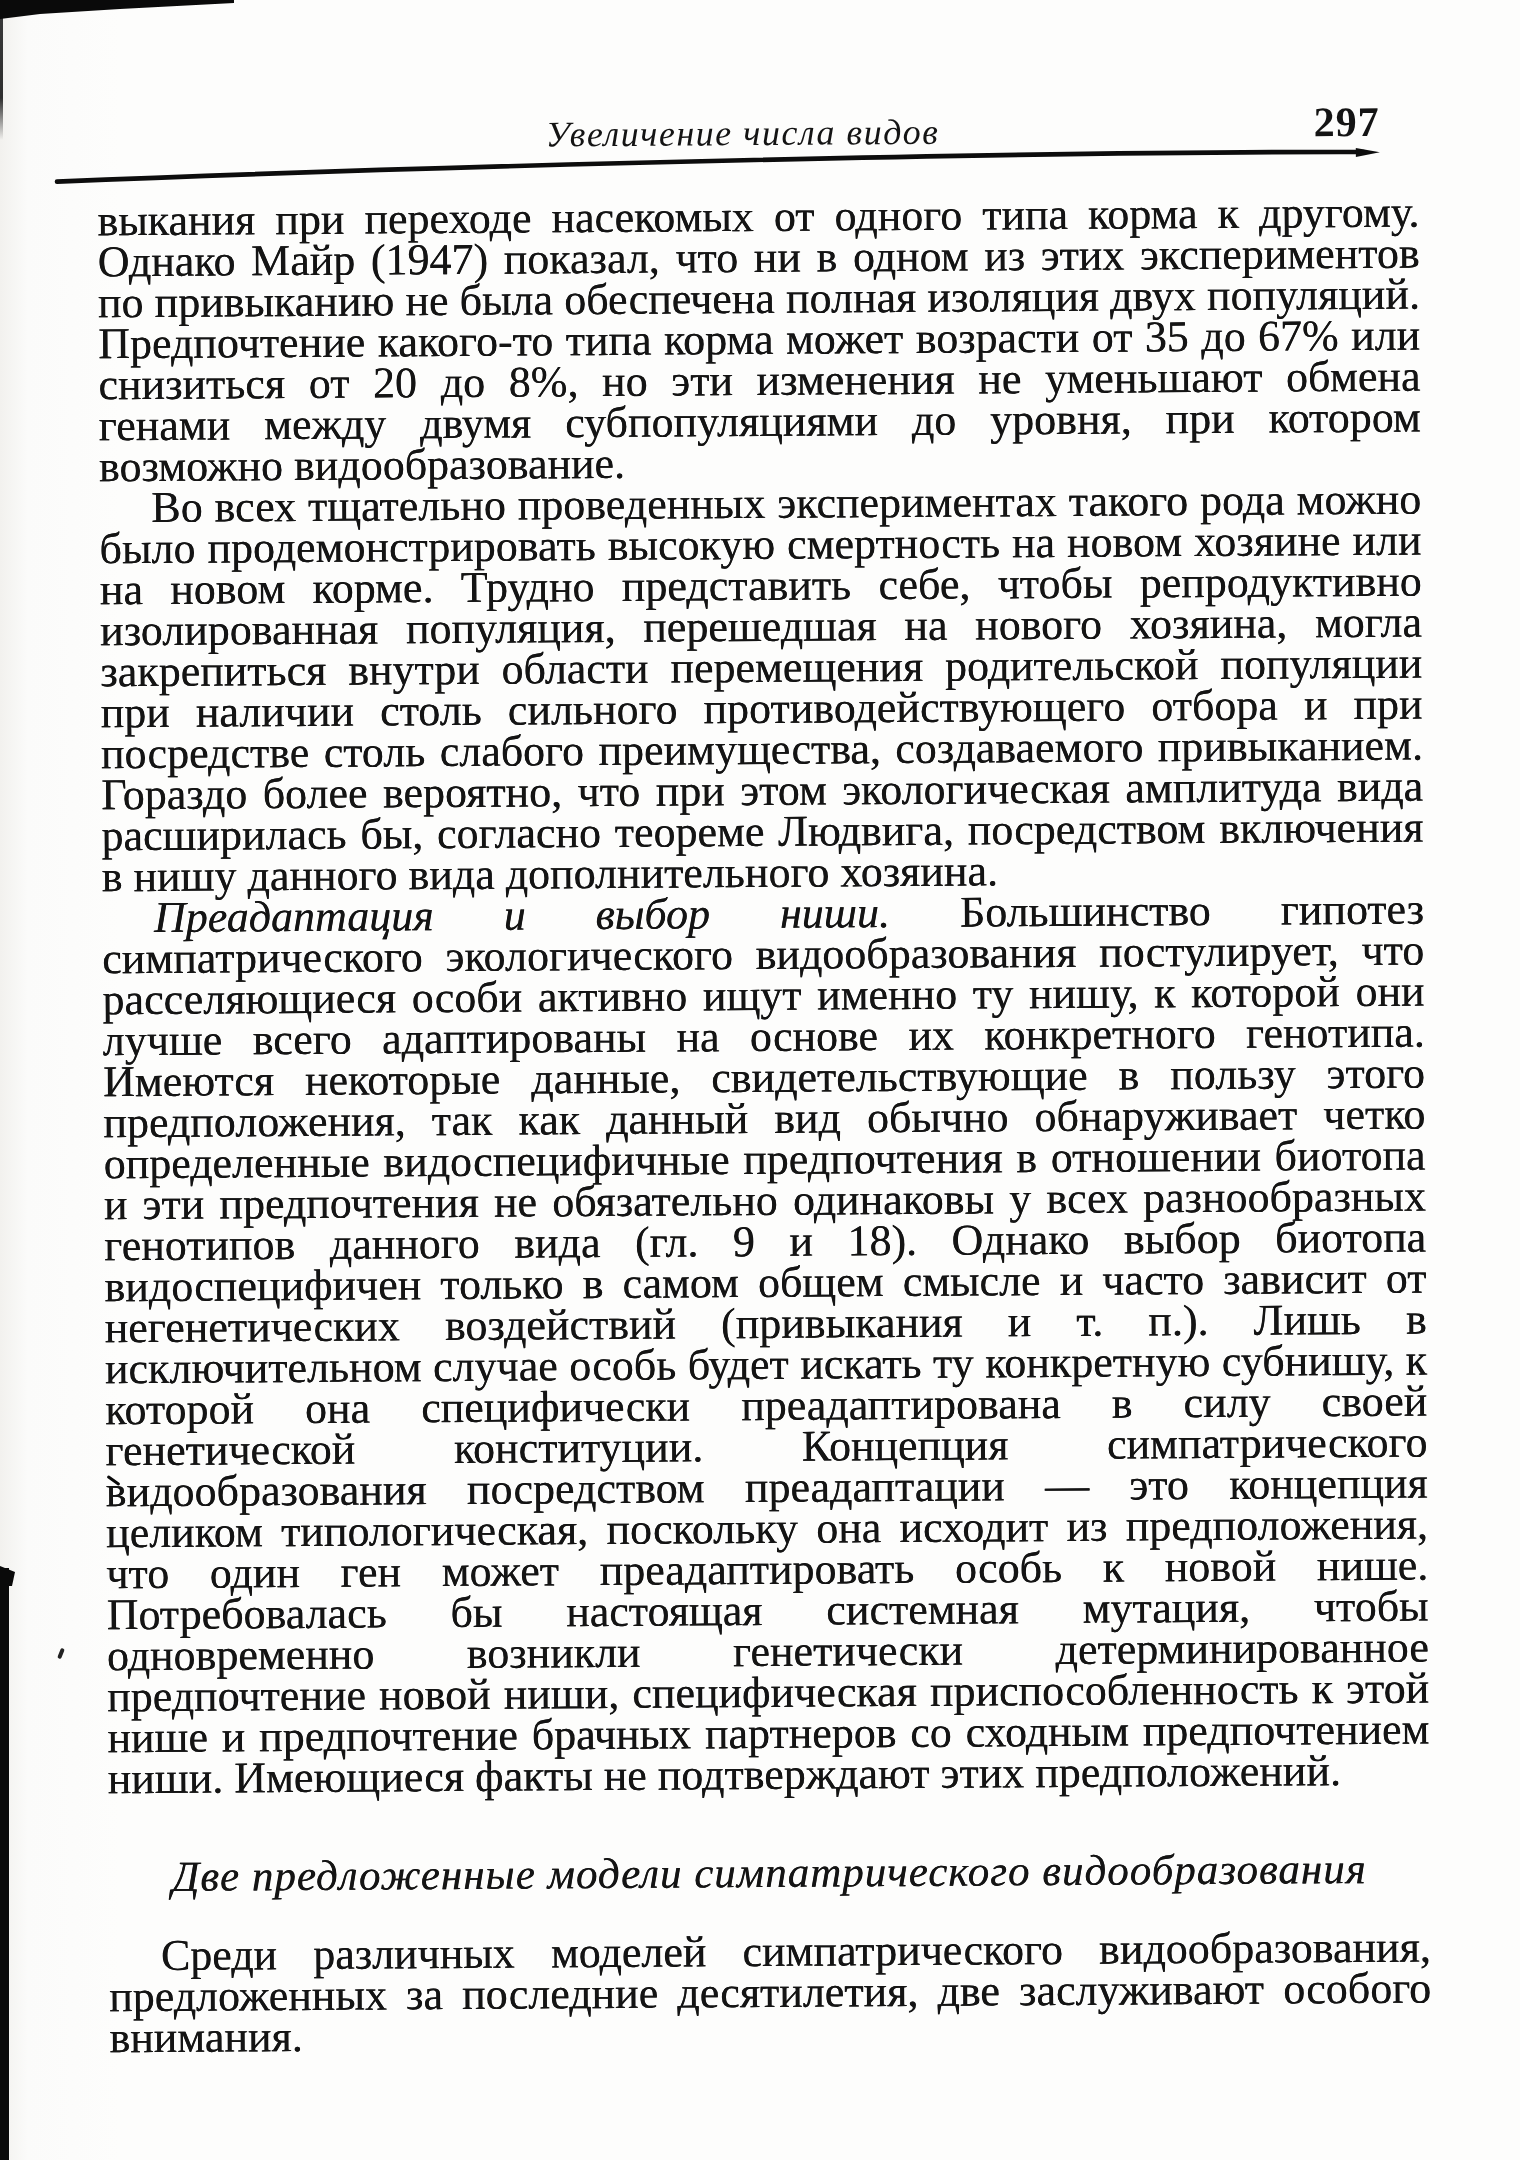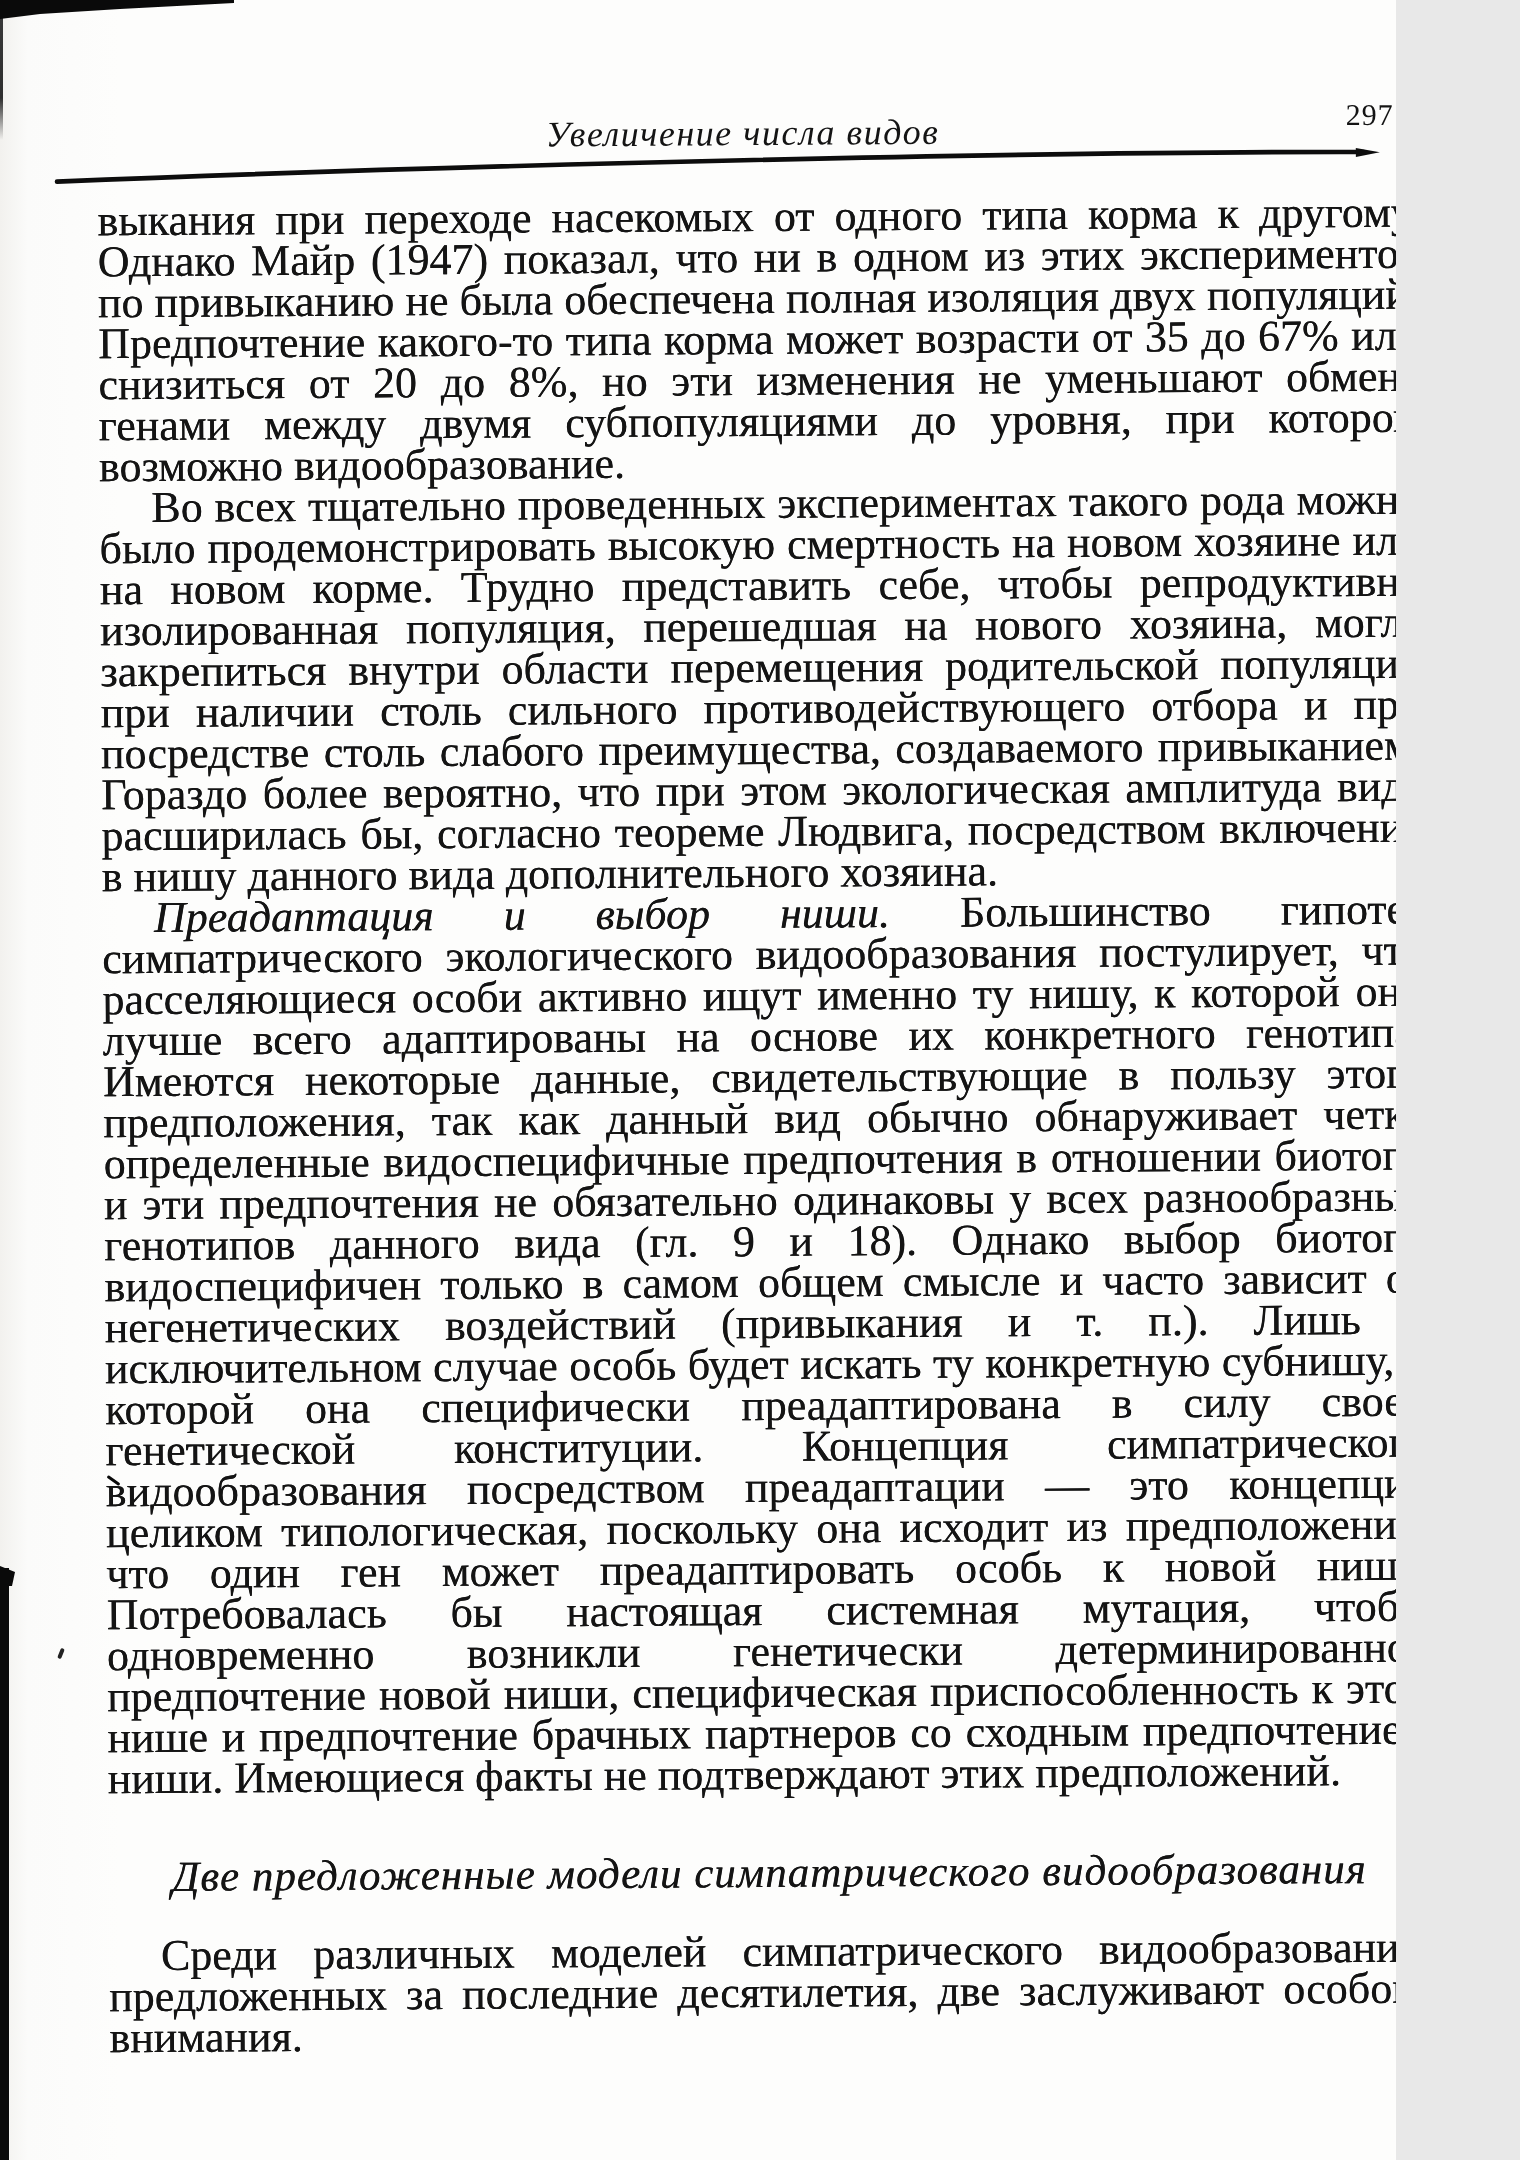--- a/index.html
+++ b/index.html
@@ -2,21 +2,21 @@
 <html lang="ru"><head>
 <meta charset="utf-8">
 <style>
   html, body {
     margin: 0;
     padding: 0;
     background: #e8e8e8;
   }
   .page {
     position: relative;
-    width: 1396px;
+    width: 1520px;
     height: 2160px;
     background: linear-gradient(90deg, #f2f1ee 0px, #fbfbfa 28px, #fdfdfc 120px, #fdfdfc 100%);
     overflow: hidden;
     font-family: "Liberation Serif", "DejaVu Serif", serif;
     color: #141414;
   }
   
   .artifact { position: absolute; background: #0a0a0a; }
   .wedge-top {
     left: 0; top: 0; width: 234px; height: 20px;
@@ -52,23 +52,23 @@
   .running-title {
     position: absolute;
     left: 552px; top: 112px;
     font-style: italic;
     font-size: 36px;
     letter-spacing: 1.5px;
     white-space: nowrap;
   }
   .page-number {
     position: absolute;
-    left: 1352px; top: 102px;
-    font-size: 30px;
-    font-weight: 400;
+    left: 1320px; top: 102px;
+    font-size: 42px;
+    font-weight: 700;
     letter-spacing: 1px;
   }
   .header-rule-svg {
     position: absolute;
     left: 0; top: 0;
     width: 1520px; height: 220px;
     pointer-events: none;
   }
   
   .body-text {

